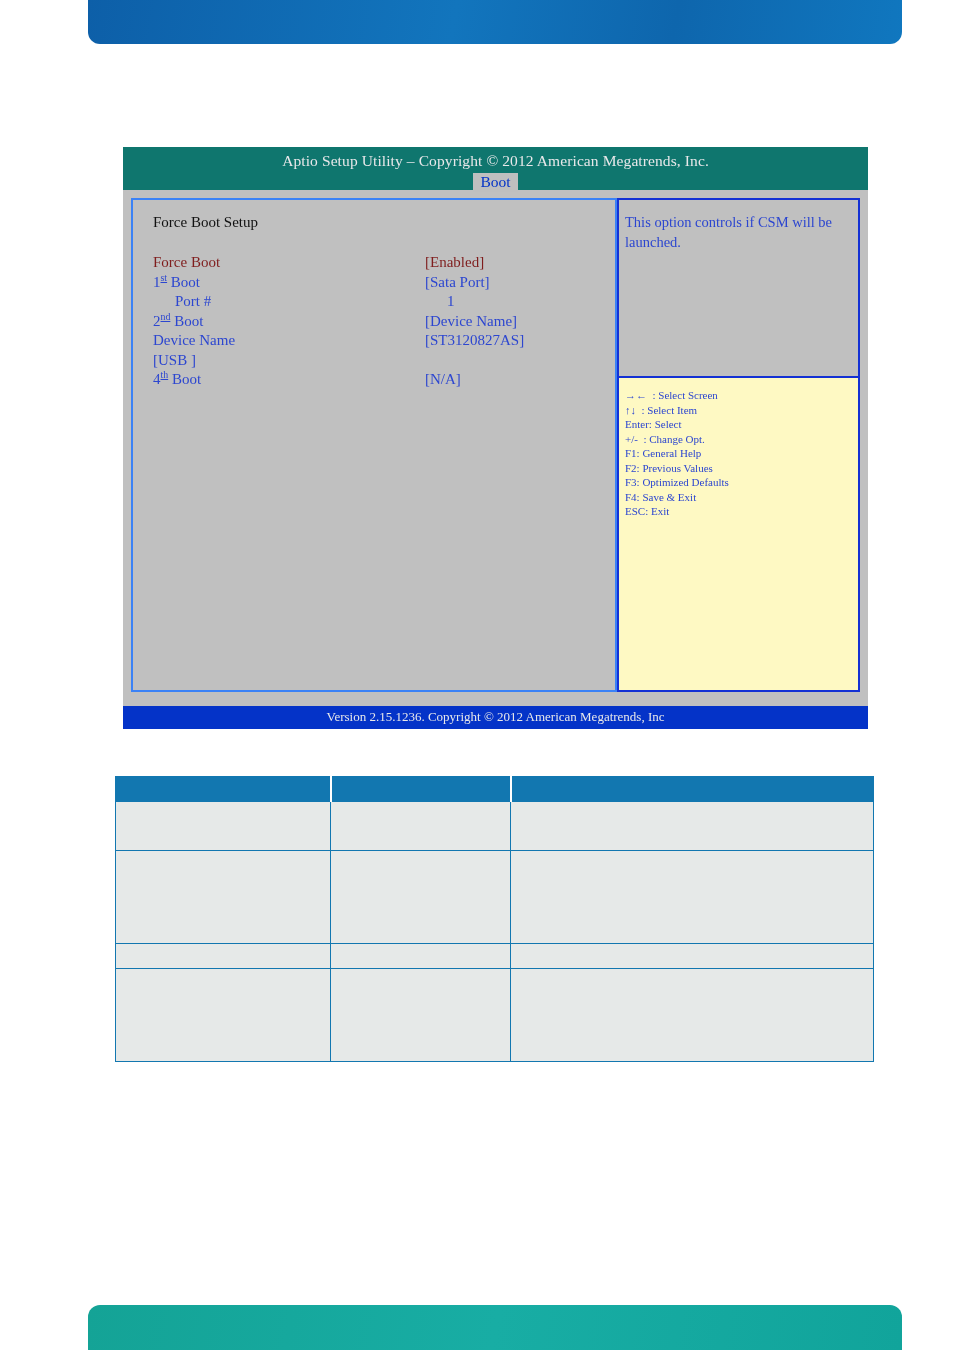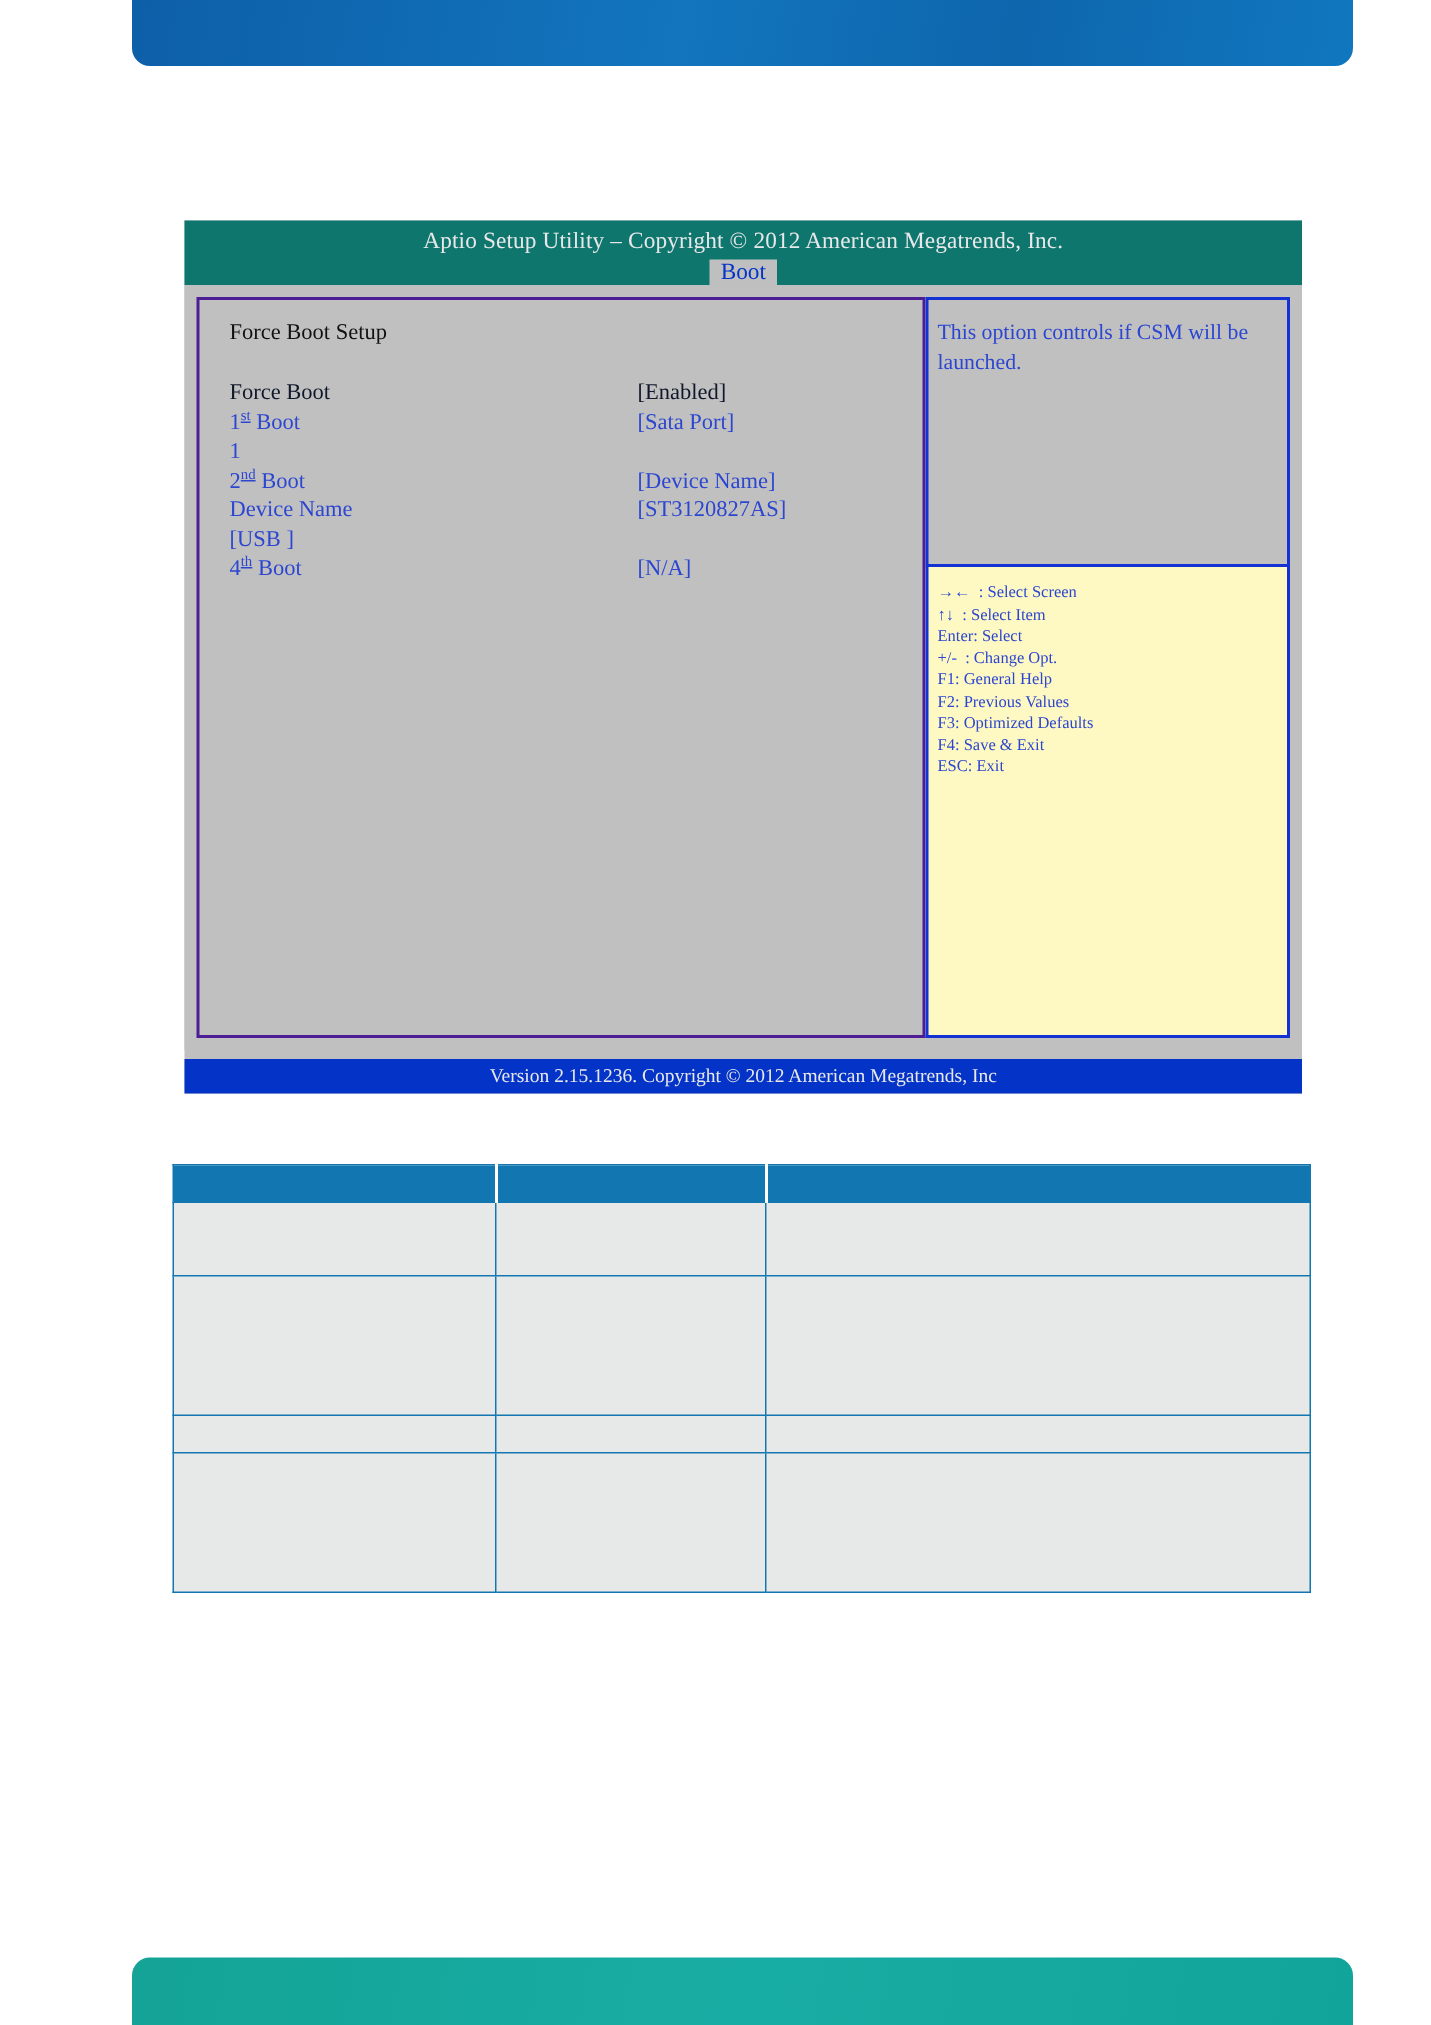--- a/index.html
+++ b/index.html
@@ -77,21 +77,21 @@
   .bios-body {
     background: #c0c0c0;
     padding: 8px 8px 8px 8px;
     display: flex;
     gap: 0;
     box-sizing: border-box;
     height: 510px;
   }
   .panel-left {
     width: 486px;
-    border: 2px solid #4c1d95;
+    border: 2px solid #3b82f6;
     box-sizing: border-box;
     background: #c0c0c0;
     padding: 14px 0 0 20px;
   }
   .panel-right {
     flex: 1;
     display: flex;
     flex-direction: column;
     box-sizing: border-box;
   }
@@ -123,21 +123,21 @@
     color: #111111;
     font-size: 15px;
     margin-bottom: 22px;
   }
   .opt-row {
     display: flex;
     font-size: 15px;
     line-height: 1.30;
     color: #2c46d0;
   }
-  .opt-row.selected { color: #0f172a; justify-content: flex-end; }
+  .opt-row.selected { color: #7f1d1d; justify-content: flex-end; }
   .opt-label { width: 272px; }
   .opt-label.indent { padding-left: 22px; }
   .opt-value { flex: 1; }
   sup { font-size: 0.66em; vertical-align: super; line-height: 0; text-decoration: underline; }
 
   .bios-footer {
     background: #0433c8;
     color: #e8e8ea;
     text-align: center;
     font-size: 13px;
@@ -196,20 +196,21 @@
       <div id="options-list">
           <div class="opt-row selected">
             <div class="opt-label">Force Boot</div>
             <div class="opt-value">[Enabled]</div>
           </div>
           <div class="opt-row">
             <div class="opt-label">1<sup>st</sup> Boot</div>
             <div class="opt-value">[Sata Port]</div>
           </div>
           <div class="opt-row">
+            <div class="opt-label indent">Port #</div>
             <div class="opt-value">1</div>
           </div>
           <div class="opt-row">
             <div class="opt-label">2<sup>nd</sup> Boot</div>
             <div class="opt-value">[Device Name]</div>
           </div>
           <div class="opt-row">
             <div class="opt-label">Device Name</div>
             <div class="opt-value">[ST3120827AS]</div>
           </div>

